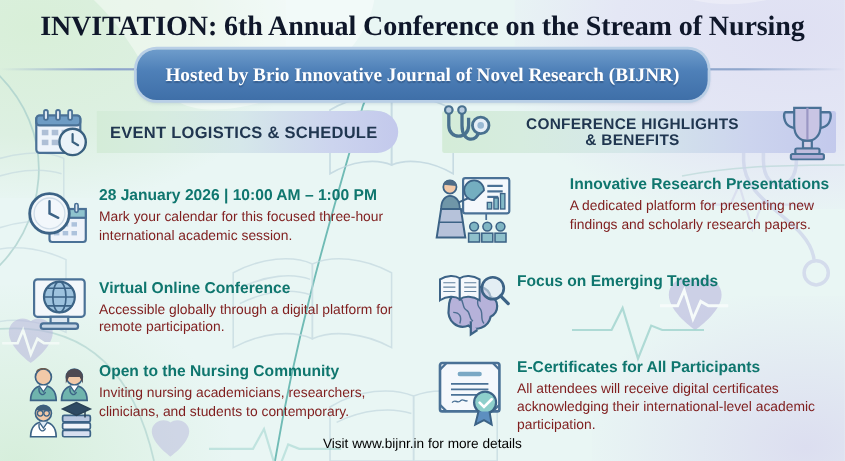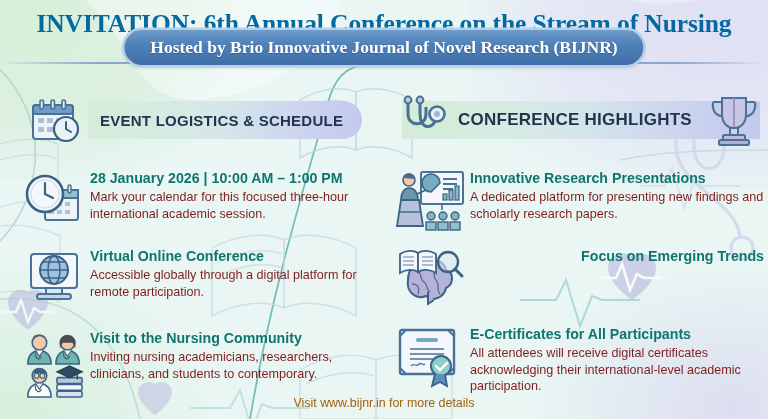--- a/index.html
+++ b/index.html
@@ -30,29 +30,29 @@
     background:radial-gradient(ellipse at 65% 60%, #dcdef0 0%, rgba(230,240,244,0) 75%);
   }
   .bg-wave{position:absolute;inset:0;}
 
   
   .hdr{position:absolute;left:0;right:0;top:0;height:92px;}
   .title{
     position:absolute;top:9px;left:0;right:0;text-align:center;
     font-family:"Liberation Serif",serif;
     font-weight:700;font-size:25.5px;letter-spacing:-.1px;
-    color:#0369a1;white-space:nowrap;
+    color:#0f172a;white-space:nowrap;
   }
   .rule{
     position:absolute;top:62px;left:0;right:0;height:2px;
     background:linear-gradient(90deg,rgba(132,154,196,0) 0%,#8fa6cc 12%,#8fa6cc 88%,rgba(132,154,196,0) 100%);
   }
   .pill{
-    position:absolute;top:30px;left:50%;transform:translateX(-50%);
-    height:35px;padding:0 26px;border-radius:18px;
+    position:absolute;top:45px;left:50%;transform:translateX(-50%);
+    height:46px;padding:0 26px;border-radius:18px;
     display:flex;align-items:center;justify-content:center;
     background:linear-gradient(180deg,#6e9ccb 0%,#4e80b8 42%,#3f6fa8 100%);
     box-shadow:0 0 0 2.5px #b9cfe6, 0 2px 4px rgba(40,70,110,.28);
     color:#ffffff;
     font-family:"Liberation Serif",serif;font-weight:700;font-size:17.5px;
     white-space:nowrap;text-shadow:0 1px 1px rgba(25,50,85,.35);
   }
 
   
   .cols{position:absolute;top:92px;left:0;right:0;bottom:0;display:flex;}
@@ -65,37 +65,37 @@
   }
   .col-left .sec-bar{left:88px;right:22px;border-radius:0 19px 19px 0;}
   .col-right .sec-bar{left:18px;right:8px;border-radius:2px;}
   .sec-title{
     position:absolute;top:9px;height:38px;display:flex;align-items:center;
     font-weight:700;font-size:15px;letter-spacing:.25px;color:#203650;
   }
   .col-left .sec-title{left:100px;}
   .col-right .sec-title{
     left:58px;right:60px;justify-content:center;text-align:center;
-    line-height:1.05;font-size:17px;
+    line-height:1.05;font-size:14px;
   }
   .sec-icon{position:absolute;}
 
   .items{position:relative;}
   .item{position:absolute;display:flex;}
   .item-ico{width:64px;flex:0 0 64px;display:flex;align-items:flex-start;justify-content:center;}
   .item-txt{padding-left:4px;}
   .item-h{
     font-weight:700;font-size:14.2px;color:#0f766e;line-height:1.2;
     margin:0 0 2px 0;white-space:nowrap;
   }
   .item-p{font-size:12.6px;color:#7f1d1d;line-height:1.32;margin:0;}
 
   .footer{
     position:absolute;left:0;right:0;bottom:9px;text-align:center;
-    font-size:12.4px;color:#a16207;
+    font-size:12.4px;color:#000000;
   }
 </style>
 </head>
 <body>
 
 <div class="stage">
 
   <div class="bg-base"></div>
   <div class="bg-green-tl"></div>
   <div class="bg-green-bl"></div>
@@ -214,21 +214,21 @@
               <circle cx="22" cy="24" r="14" fill="none" stroke="#cfdce8" stroke-width="1.2"></circle>
               <path d="M22,13 L22,24 L30,28" fill="none" stroke="#3c6386" stroke-width="2.2" stroke-linecap="round"></path>
             </svg>
           </div>
           <div class="item-txt">
             <p class="item-h">28 January 2026 | 10:00 AM – 1:00 PM</p>
             <p class="item-p">Mark your calendar for this focused three-hour international academic session.</p>
           </div>
         </div>
 
-        <div class="item" style="left:22px;top:100px;width:360px;">
+        <div class="item" style="left:22px;top:100px;width:360px;align-items:flex-end;">
           <div class="item-ico">
             <svg width="60" height="58" viewBox="0 0 60 58">
               <rect x="7" y="6" width="46" height="34" rx="3" fill="#f3f7fb" stroke="#4a7196" stroke-width="2"></rect>
               <rect x="22" y="40" width="16" height="6" fill="#dbe6f0" stroke="#4a7196" stroke-width="2"></rect>
               <rect x="13" y="46" width="34" height="5" rx="2.5" fill="#c5d6e6" stroke="#4a7196" stroke-width="2"></rect>
               <circle cx="30" cy="22" r="14" fill="#9dc2de" stroke="#3c6386" stroke-width="2"></circle>
               <ellipse cx="30" cy="22" rx="6" ry="14" fill="none" stroke="#3c6386" stroke-width="1.5"></ellipse>
               <path d="M16,22 H44 M18,14 H42 M18,30 H42" stroke="#3c6386" stroke-width="1.5" fill="none"></path>
             </svg>
           </div>
@@ -265,21 +265,21 @@
               <g stroke="#3c6386" stroke-width="1.6">
                 <rect x="36" y="62" width="26" height="6" rx="1.5" fill="#d7dff0"></rect>
                 <rect x="36" y="55" width="26" height="6" rx="1.5" fill="#f0f4fa"></rect>
                 <rect x="36" y="48" width="26" height="6" rx="1.5" fill="#b9c7e0"></rect>
               </g>
               <path d="M36,42 L49,36 L62,42 L49,48 Z" fill="#2f4a63" stroke="#2a4257" stroke-width="1.4"></path>
               <path d="M57,44 L57,50" stroke="#2a4257" stroke-width="1.4"></path>
             </svg>
           </div>
           <div class="item-txt">
-            <p class="item-h">Visit to the Nursing Community</p>
+            <p class="item-h">Open to the Nursing Community</p>
             <p class="item-p">Inviting nursing academicians, researchers, clinicians, and students to contemporary.</p>
           </div>
         </div>
 
       </div>
     </div>
 
     <div class="col col-right">
 
       <div class="sec-banner">
@@ -292,38 +292,39 @@
             </g>
             <circle cx="12" cy="6" r="3.4" fill="#b9cde0" stroke="#49718f" stroke-width="2"></circle>
             <circle cx="24" cy="6" r="3.4" fill="#b9cde0" stroke="#49718f" stroke-width="2"></circle>
             <circle cx="41" cy="20" r="7.5" fill="#e6eef7" stroke="#49718f" stroke-width="2.6"></circle>
             <circle cx="41" cy="20" r="3" fill="#9ab9d4"></circle>
           </svg>
         </span>
         <div class="sec-title">
           <span>
             <span>CONFERENCE HIGHLIGHTS</span><br>
+            <span>&amp; BENEFITS</span>
           </span>
         </div>
         <span class="sec-icon" style="right:6px;top:0px;">
           <svg width="56" height="54" viewBox="0 0 56 54">
             <path d="M16,6 H40 V22 C40,32 34,36 28,36 C22,36 16,32 16,22 Z" fill="#c9c5e4" stroke="#4a7196" stroke-width="2"></path>
             <path d="M28,6 V36" stroke="#9b97c4" stroke-width="2"></path>
             <path d="M16,10 H8 C6,10 6,20 12,23 C15,24.5 16,24 16,24" fill="none" stroke="#4a7196" stroke-width="2.2"></path>
             <path d="M40,10 H48 C50,10 50,20 44,23 C41,24.5 40,24 40,24" fill="none" stroke="#4a7196" stroke-width="2.2"></path>
             <rect x="24" y="36" width="8" height="7" fill="#d3d0e8" stroke="#4a7196" stroke-width="2"></rect>
             <rect x="17" y="43" width="22" height="5" rx="1.5" fill="#c0bcdd" stroke="#4a7196" stroke-width="2"></rect>
             <rect x="13" y="48" width="30" height="5" rx="1.5" fill="#b2aed6" stroke="#4a7196" stroke-width="2"></rect>
           </svg>
         </span>
       </div>
 
       <div class="items">
 
-        <div class="item" style="left:8px;top:22px;width:372px;">
+        <div class="item" style="left:8px;top:12px;width:372px;gap:48px;">
           <div class="item-ico" style="width:74px;flex:0 0 74px;">
             <svg width="72" height="62" viewBox="0 0 72 62">
               <rect x="28" y="2" width="42" height="32" rx="2" fill="#f4f8fc" stroke="#4a7196" stroke-width="2"></rect>
               <path d="M38,22 A9,9 0 1,1 47,13 Z" fill="#74aec0" stroke="#3c6386" stroke-width="1.6"></path>
               <g fill="#4a7196">
                   <rect x="50" y="8" width="14" height="2"></rect>
                   <rect x="50" y="13" width="14" height="2"></rect>
                   <rect x="50" y="18" width="10" height="2"></rect>
                 </g>
               <g fill="#83b9c7" stroke="#3c6386" stroke-width="1.2">
@@ -347,21 +348,21 @@
                 <rect x="57" y="52" width="10" height="8" fill="#8fc0cb"></rect>
               </g>
             </svg>
           </div>
           <div class="item-txt">
             <p class="item-h">Innovative Research Presentations</p>
             <p class="item-p">A dedicated platform for presenting new findings and scholarly research papers.</p>
           </div>
         </div>
 
-        <div class="item" style="left:8px;top:100px;width:372px;justify-content:space-between;">
+        <div class="item" style="left:8px;top:100px;width:372px;">
           <div class="item-ico" style="width:74px;flex:0 0 74px;">
             <svg width="70" height="62" viewBox="0 0 70 62">
               <path d="M14,32 C14,20 22,14 32,16 C38,10 50,12 52,22 C60,24 60,36 52,40 C50,50 38,54 32,48 C22,52 12,44 14,32 Z" fill="#b6b2da" stroke="#3c6386" stroke-width="2"></path>
               <g fill="none" stroke="#3c6386" stroke-width="1.3" opacity=".85">
                 <path d="M24,22 C28,26 26,32 30,34 C34,36 32,42 36,44"></path>
                 <path d="M40,18 C42,24 38,28 42,32 C46,36 42,42 46,46"></path>
                 <path d="M18,36 C24,36 26,40 24,46"></path>
               </g>
               <path d="M34,44 L34,56 L40,52" fill="#b6b2da" stroke="#3c6386" stroke-width="2"></path>
               <path d="M6,6 C12,2 20,2 24,5 L24,24 C20,21 12,21 6,25 Z" fill="#f4f8fc" stroke="#3c6386" stroke-width="1.8"></path>

